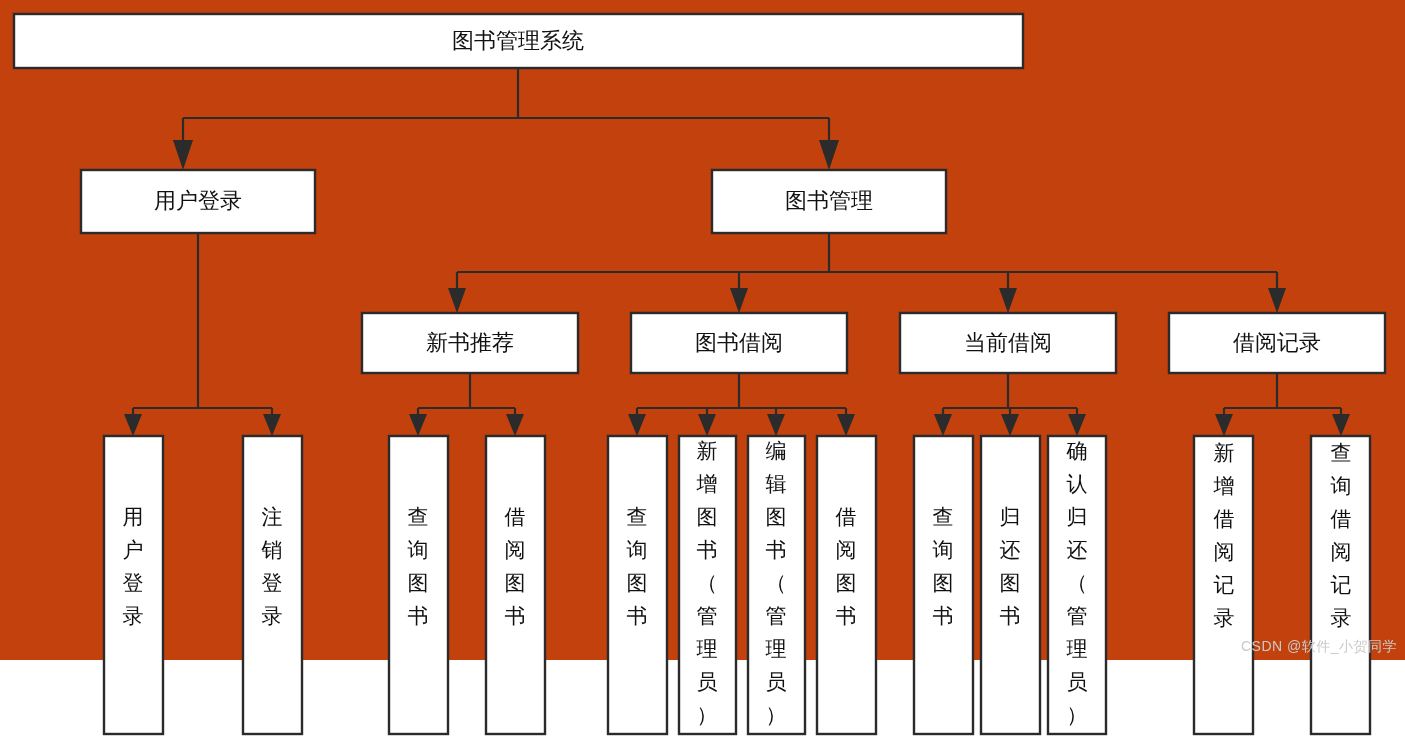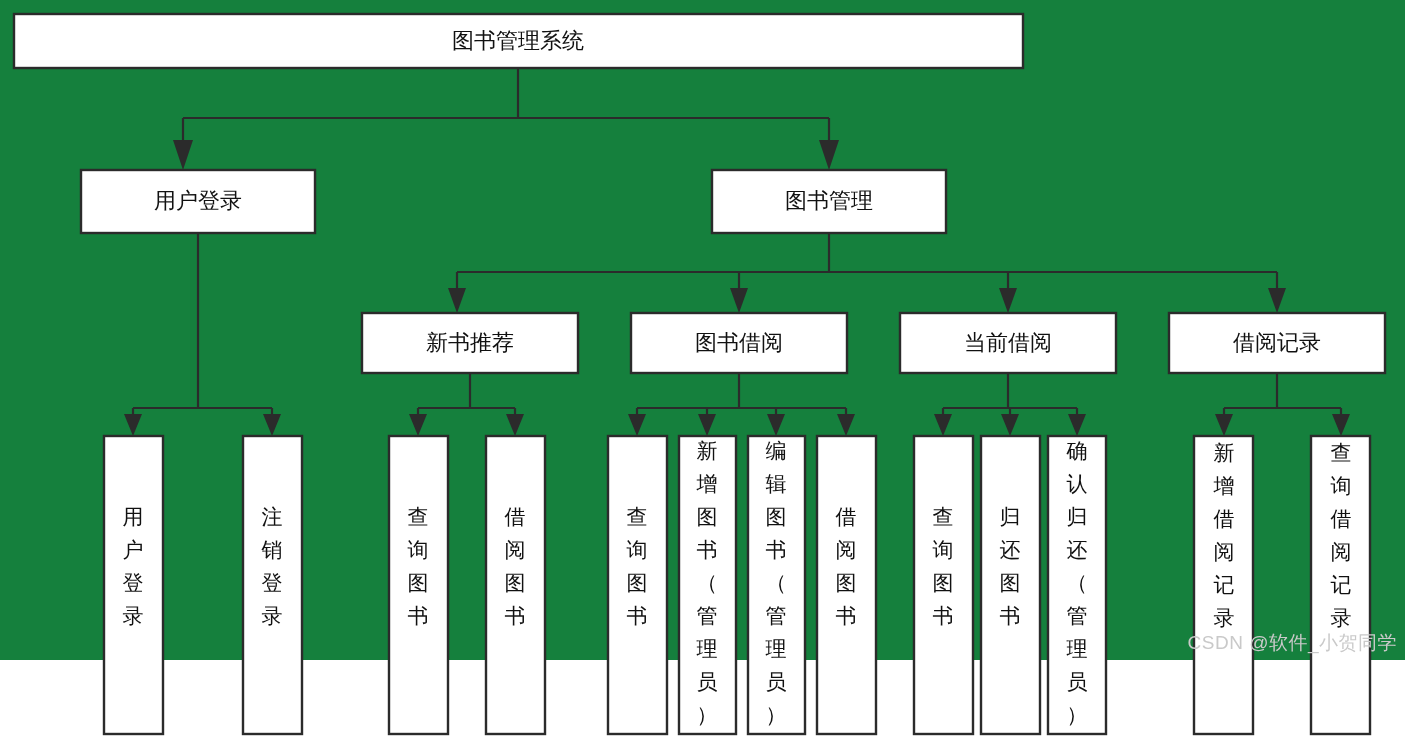--- a/index.html
+++ b/index.html
@@ -10,21 +10,21 @@
   body {
     width: 1405px;
     height: 747px;
     font-family: "Liberation Sans", "DejaVu Sans", sans-serif;
     overflow: hidden;
   }
   #diagram-root {
     position: relative;
     width: 1405px;
     height: 660px;
-    background: #15803d;
+    background: #c2410c;
   }
   svg.diagram-canvas {
     position: absolute;
     left: 0;
     top: 0;
     width: 1405px;
     height: 747px;
   }
   .node-box {
     fill: #ffffff;
@@ -54,21 +54,21 @@
     font-size: 21px;
     fill: #111111;
     text-anchor: middle;
     white-space: pre;
   }
   .watermark-text {
     position: absolute;
     right: 8px;
     bottom: 4px;
     font-family: "Liberation Sans", "DejaVu Sans", sans-serif;
-    font-size: 19px;
+    font-size: 14px;
     color: #c9c9c9;
     letter-spacing: 0.5px;
     user-select: none;
     white-space: nowrap;
   }
 </style>
 </head>
 <body>
 
 <div id="diagram-root">

